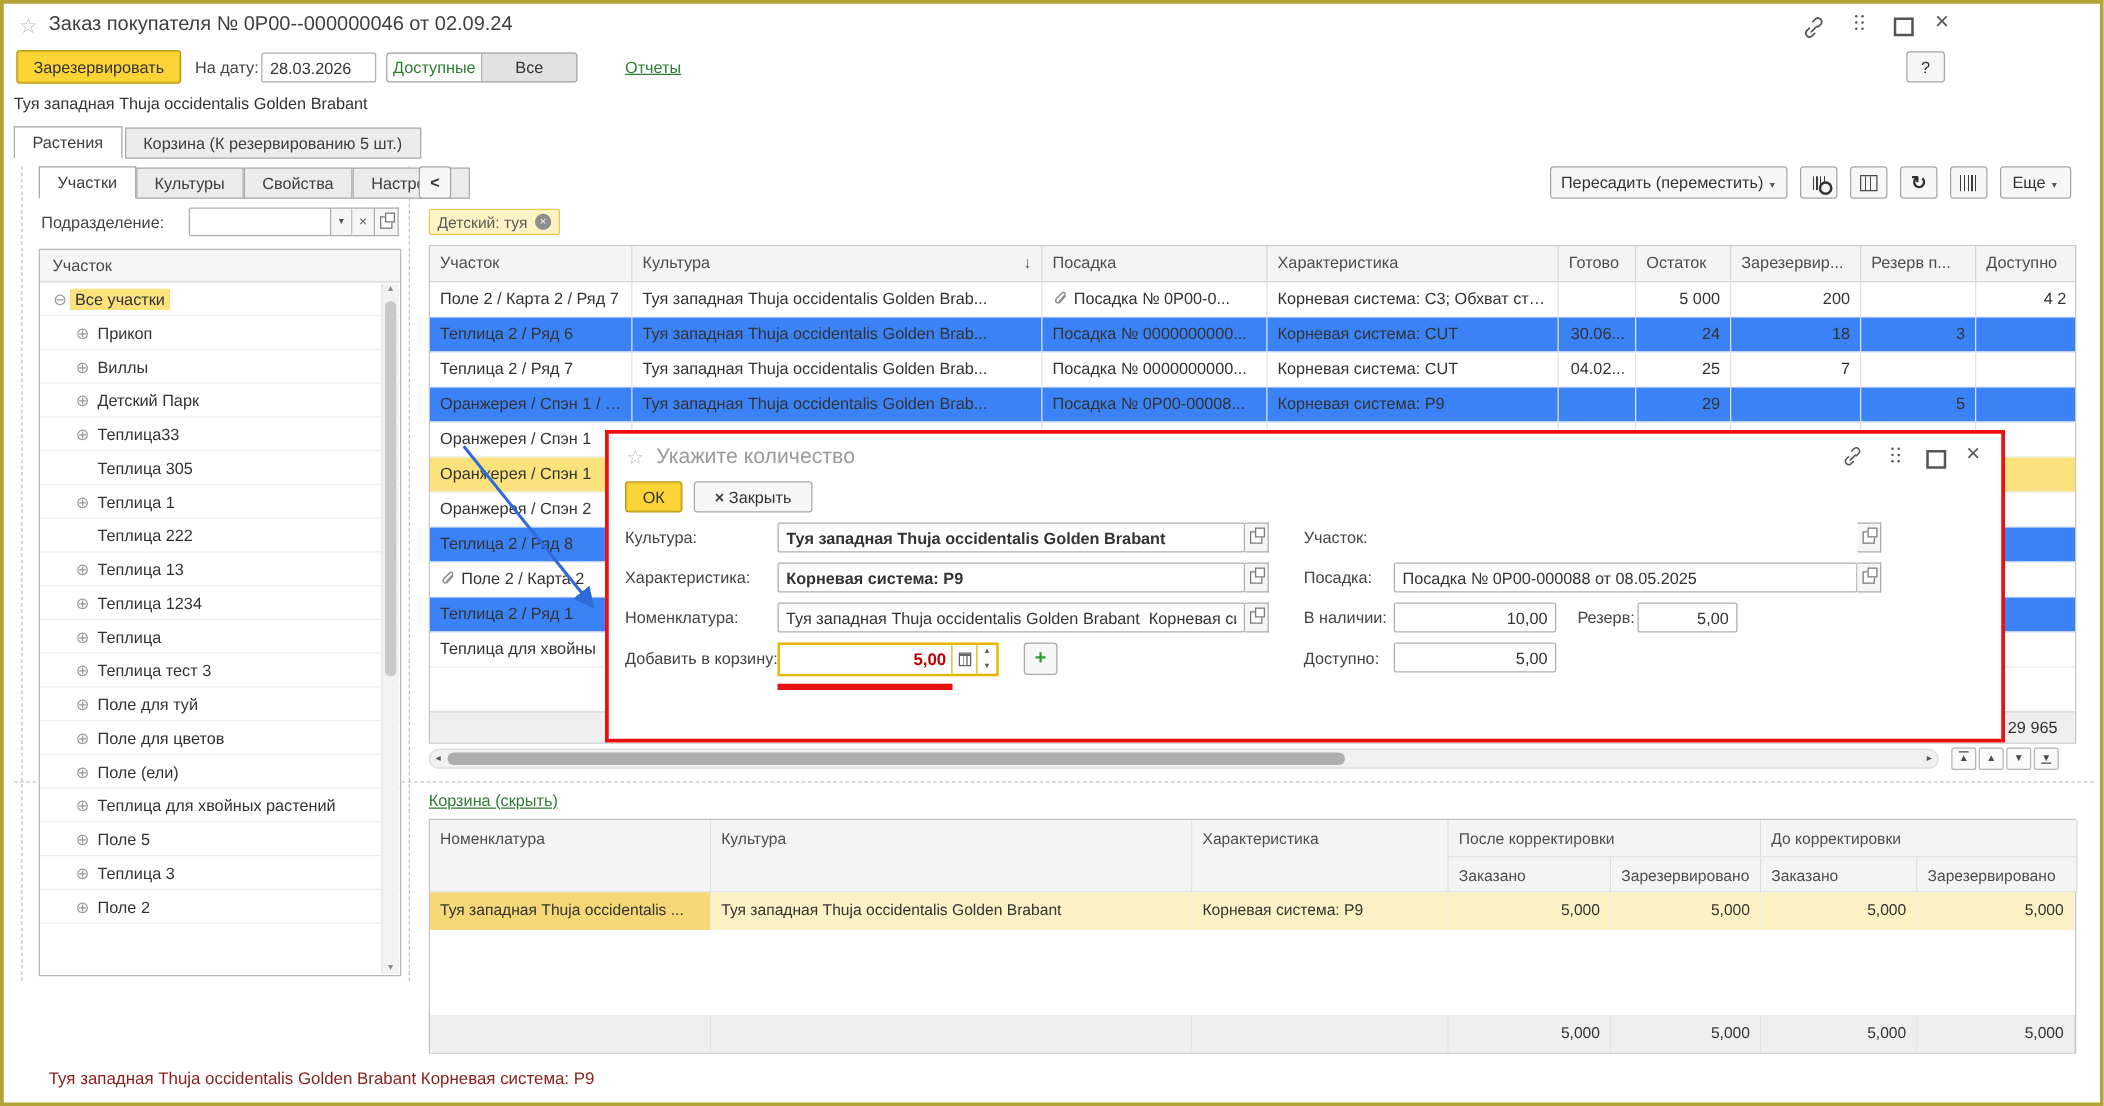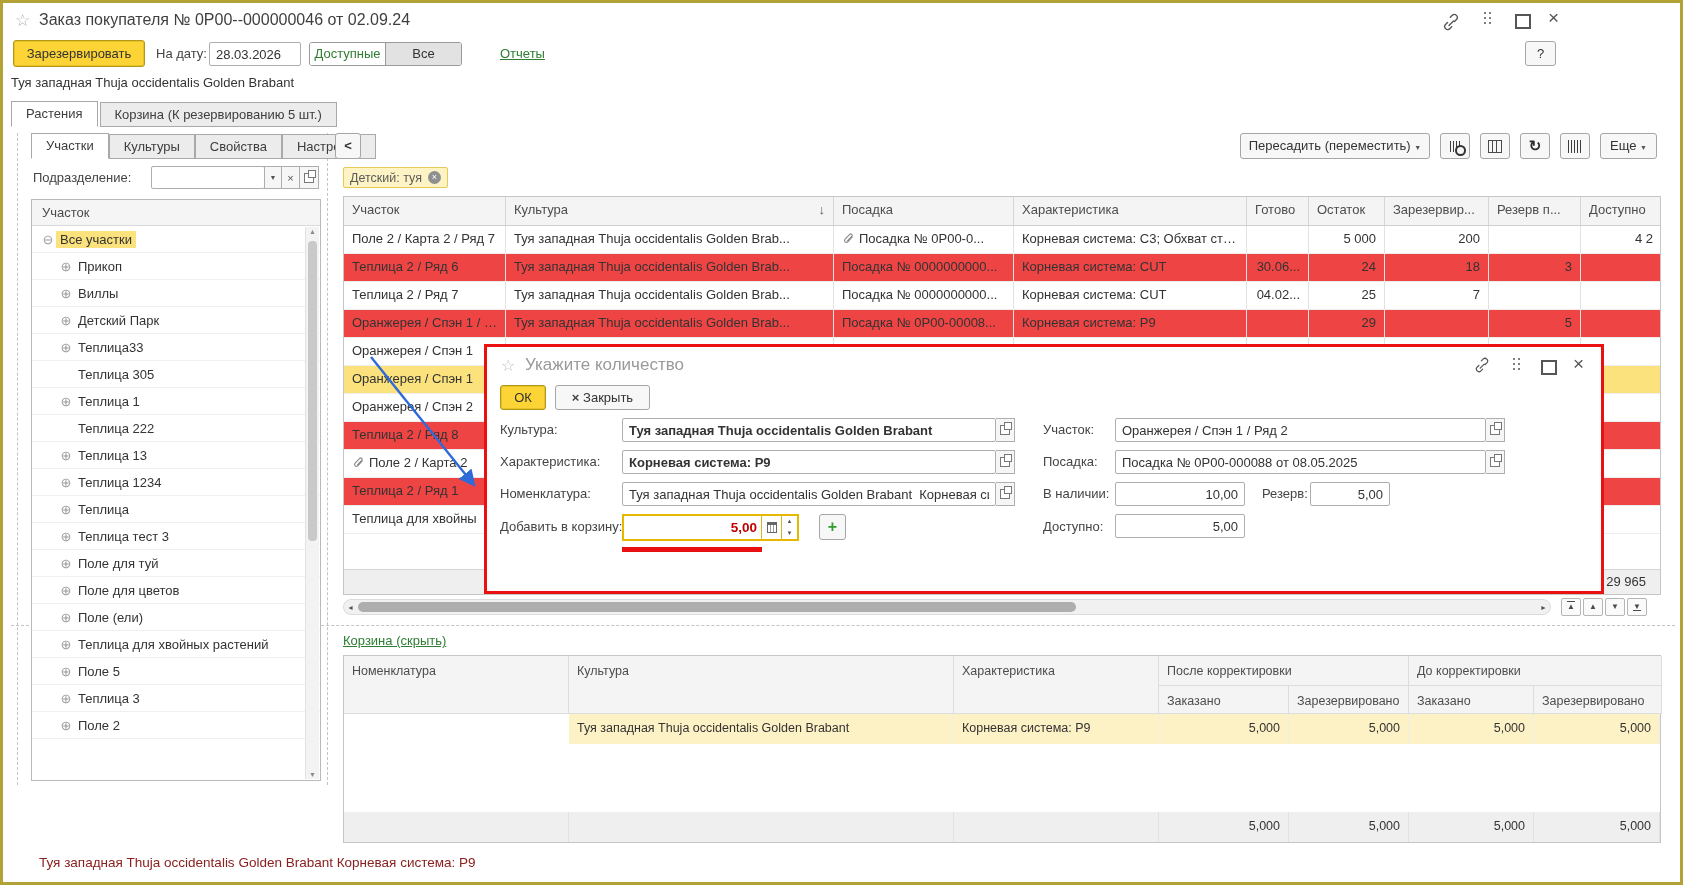--- a/index.html
+++ b/index.html
@@ -51,21 +51,21 @@
   .tree-scroll{position:absolute;right:1px;top:27px;width:13px;bottom:1px;background:#f3f3f3;border-left:1px solid #e2e2e2;}
   .tree-thumb{position:absolute;left:2px;top:14px;width:9px;height:300px;background:#c9c9c9;border-radius:4px;}
   .sarr{position:absolute;left:0;width:13px;text-align:center;font-size:7px;color:#8a8a8a;}
   
   .ptable{box-sizing:border-box;border:1px solid #c6c6c6;background:#fff;overflow:hidden;}
   .ph{display:flex;background:#f4f4f4;border-bottom:1px solid #cfcfcf;height:29px;box-sizing:border-box;}
   .pcell{box-sizing:border-box;flex:none;padding:5px 8px;border-right:1px solid #e2e2e2;
     white-space:nowrap;overflow:hidden;text-overflow:ellipsis;height:100%;color:#333;}
   .ph .pcell{color:#4d4d4d;border-right:1px solid #d6d6d6;display:flex;justify-content:space-between;}
   .prow{display:flex;height:27px;border-bottom:1px solid #ededed;background:#fff;cursor:pointer;}
-  .prow.alt{background:#ef4444;}
+  .prow.alt{background:#3b82f6;}
   .prow.sel{background:#fbe27d;}
   .num{text-align:right;display:block;}
   .pfooter{position:absolute;left:0;bottom:0;height:24px;width:100%;background:#efefef;border-top:1px solid #d5d5d5;}
   .sort{color:#555;}
   
   .hscroll{background:#f1f1f1;border:1px solid #dcdcdc;border-radius:8px;box-sizing:border-box;}
   .hthumb{position:absolute;top:2px;height:10px;background:#aeaeae;border-radius:5px;}
   .navbtn{width:20px;height:18px;box-sizing:border-box;border:1px solid #b5b5b5;border-radius:2px;
     background:#fafafa;color:#4a4a4a;font-size:8px;text-align:center;line-height:16px;cursor:pointer;}
   
@@ -461,20 +461,21 @@
     <div class="ccell" style="left:0;top:0;width:225px;height:58px;">Номенклатура</div>
     <div class="ccell" style="left:225px;top:0;width:385px;height:58px;">Культура</div>
     <div class="ccell" style="left:610px;top:0;width:205px;height:58px;">Характеристика</div>
     <div class="ccell" style="left:815px;top:0;width:250px;height:30px;">После корректировки</div>
     <div class="ccell" style="left:1065px;top:0;width:253px;height:30px;">До корректировки</div>
     <div class="ccell" style="left:815px;top:30px;width:130px;height:28px;">Заказано</div>
     <div class="ccell" style="left:945px;top:30px;width:120px;height:28px;">Зарезервировано</div>
     <div class="ccell" style="left:1065px;top:30px;width:125px;height:28px;">Заказано</div>
     <div class="ccell" style="left:1190px;top:30px;width:128px;height:28px;">Зарезервировано</div>
 
+    <div class="cdata" style="left:0;top:58px;width:225px;height:30px;background:#f7d877;">Туя западная Thuja occidentalis ...</div>
     <div class="cdata" style="left:225px;top:58px;width:385px;height:30px;">Туя западная Thuja occidentalis Golden Brabant</div>
     <div class="cdata" style="left:610px;top:58px;width:205px;height:30px;">Корневая система: Р9</div>
     <div class="cdata num" style="left:815px;top:58px;width:130px;height:30px;">5,000</div>
     <div class="cdata num" style="left:945px;top:58px;width:120px;height:30px;">5,000</div>
     <div class="cdata num" style="left:1065px;top:58px;width:125px;height:30px;">5,000</div>
     <div class="cdata num" style="left:1190px;top:58px;width:126px;height:30px;">5,000</div>
 
     <div class="cfoot" style="left:0;top:156px;width:225px;height:30px;"></div>
     <div class="cfoot" style="left:225px;top:156px;width:385px;height:30px;"></div>
     <div class="cfoot" style="left:610px;top:156px;width:205px;height:30px;"></div>
@@ -529,21 +530,20 @@
           <span class="calcicon"></span>
         </div>
       <div class="spin">
         <div>▲</div>
         <div>▼</div>
       </div>
     </div>
     <div class="abs btn" style="left:332px;top:167px;width:27px;height:26px;line-height:24px;"><span class="plus">+</span></div>
 
     <span class="abs dlg-lbl nosel" style="left:556px;top:75px;">Участок:</span>
-    <input class="abs inp" style="left: 628px; top: 71px; width: 371px; height: 24px;" readonly="" value="Оранжерея / Спэн 1 / Ряд 2">
     <div class="abs obtn" style="left:999px;top:71px;width:19px;height:24px;">
         <span class="icon-sq"></span>
       </div>
 
     <span class="abs dlg-lbl nosel" style="left:556px;top:107px;">Посадка:</span>
     <input class="abs inp" style="left: 628px; top: 103px; width: 371px; height: 24px;" readonly="" value="Посадка № 0Р00-000088 от 08.05.2025">
     <div class="abs obtn" style="left:999px;top:103px;width:19px;height:24px;">
         <span class="icon-sq"></span>
       </div>
 

